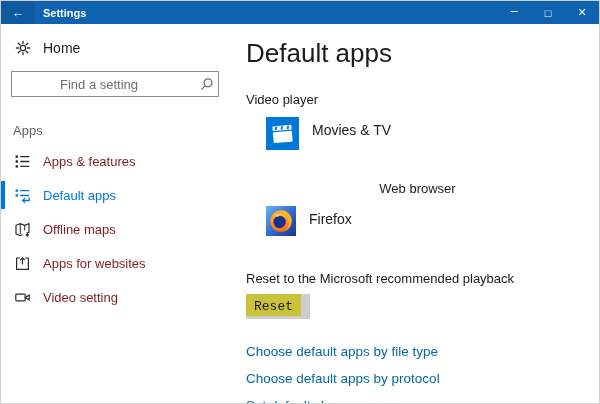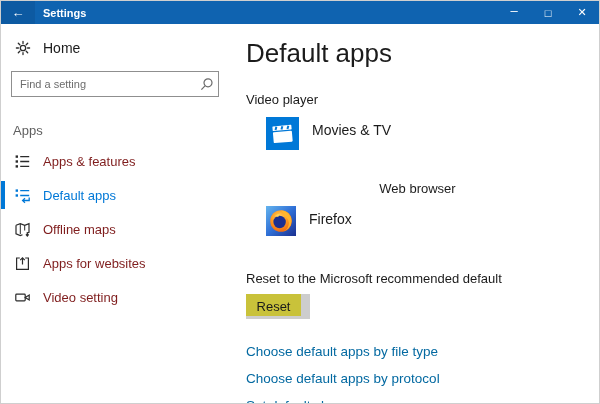--- a/index.html
+++ b/index.html
@@ -33,22 +33,22 @@
   .home-row {
     display:flex; align-items:center; gap:12px;
     padding:4px 12px 4px 13px; height:24px; cursor:pointer;
   }
   .home-label { font-size:14px; color:#1b1b1b; }
   .search-box {
     margin:11px 12px 0 10px; height:26px; border:1px solid #8f8f8f;
     display:flex; align-items:center; background:#fff;
   }
   .search-box input {
-    border:none; outline:none; flex:1; font-size:11px; color:#444;
-    padding:0 6px 0 8px; font-family:"Liberation Sans", sans-serif; min-width:0;
+    border:none; outline:none; flex:1; font-size:13px; color:#444;
+    padding:0 6px 0 8px; font-family:"Liberation Sans", sans-serif; min-width:0;margin-left:40px;
   }
   .search-box input::placeholder { color:#6d6d6d; opacity:1; }
   .search-glyph { width:22px; display:flex; justify-content:center; cursor:pointer; }
   .section-label { margin:26px 0 6px 12px; font-size:13px; color:#5f5f5f; }
   .nav-item {
     display:flex; align-items:center; gap:12px; height:34px;
     padding-left:13px; position:relative; cursor:pointer; font-size:13px; color:#7f1d1d;
   }
   .nav-item .indicator {
     position:absolute; left:0; top:3px; bottom:3px; width:4px; background:transparent;
@@ -61,21 +61,21 @@
   .field-label { font-size:13px; color:#1b1b1b; }
   .lbl-video { margin-top:23px; }
   .lbl-web { margin-top:27px;text-align:center; }
   .lbl-reset { margin-top:31px; }
   .app-row { display:flex; align-items:flex-start; gap:13px; margin-top:10px;padding-left:20px; }
   .app-name { font-size:14px; color:#1b1b1b; margin-top:5px; }
   .app-tile { flex:0 0 auto; display:block; cursor:pointer; }
   .reset-btn {
     margin-top:8px; width:64px; height:25px; background:#cdcdcd; border:none;
     position:relative; font-size:13px; color:#1b1b1b; cursor:pointer;
-    font-family:Liberation Sans, sans-serif;
+    font-family:Liberation Mono, monospace;
   }
   .reset-btn .highlight {
     position:absolute; left:0; top:0; right:9px; bottom:3px; background:#c9c23a;
   }
   .reset-btn .btn-text { position:relative; z-index:1; display:block; text-align:center; padding-right:9px; }
   .links { margin-top:25px; }
   .link-item {
     display:block; font-size:13.5px; color:#0369a1; text-decoration:none;
     margin-bottom:12px; line-height:15px; cursor:pointer;
   }
@@ -242,21 +242,21 @@
             <rect width="30" height="30" fill="url(#fxbg)"></rect>
             <circle cx="15" cy="15" r="10.8" fill="url(#fxfox)"></circle>
             <circle cx="13.6" cy="16" r="6.2" fill="#1b2f90"></circle>
             <path d="M15 4.5a10.6 10.6 0 0 1 0 21.2a8.2 8.2 0 0 0 3.8-15.2q-0.8-2.4-3.8-6z" fill="#ffb92e" opacity="0.9"></path>
             <path d="M9 10q2.6-2.6 6-2.2q-2.2 1-2.8 3.2z" fill="#ffd35a"></path>
           </svg>
         </span>
         <span class="app-name">Firefox</span>
       </div>
 
-      <div class="field-label lbl-reset">Reset to the Microsoft recommended default</div>
+      <div class="field-label lbl-reset">Reset to the Microsoft recommended playback</div>
       <button class="reset-btn">
         <span class="highlight"></span>
         <span class="btn-text">Reset</span>
       </button>
 
       <div class="links">
         <a class="link-item">Choose default apps by file type</a>
         <div class="link-gap"></div>
         <a class="link-item">Choose default apps by protocol</a>
         <div class="link-gap"></div>

